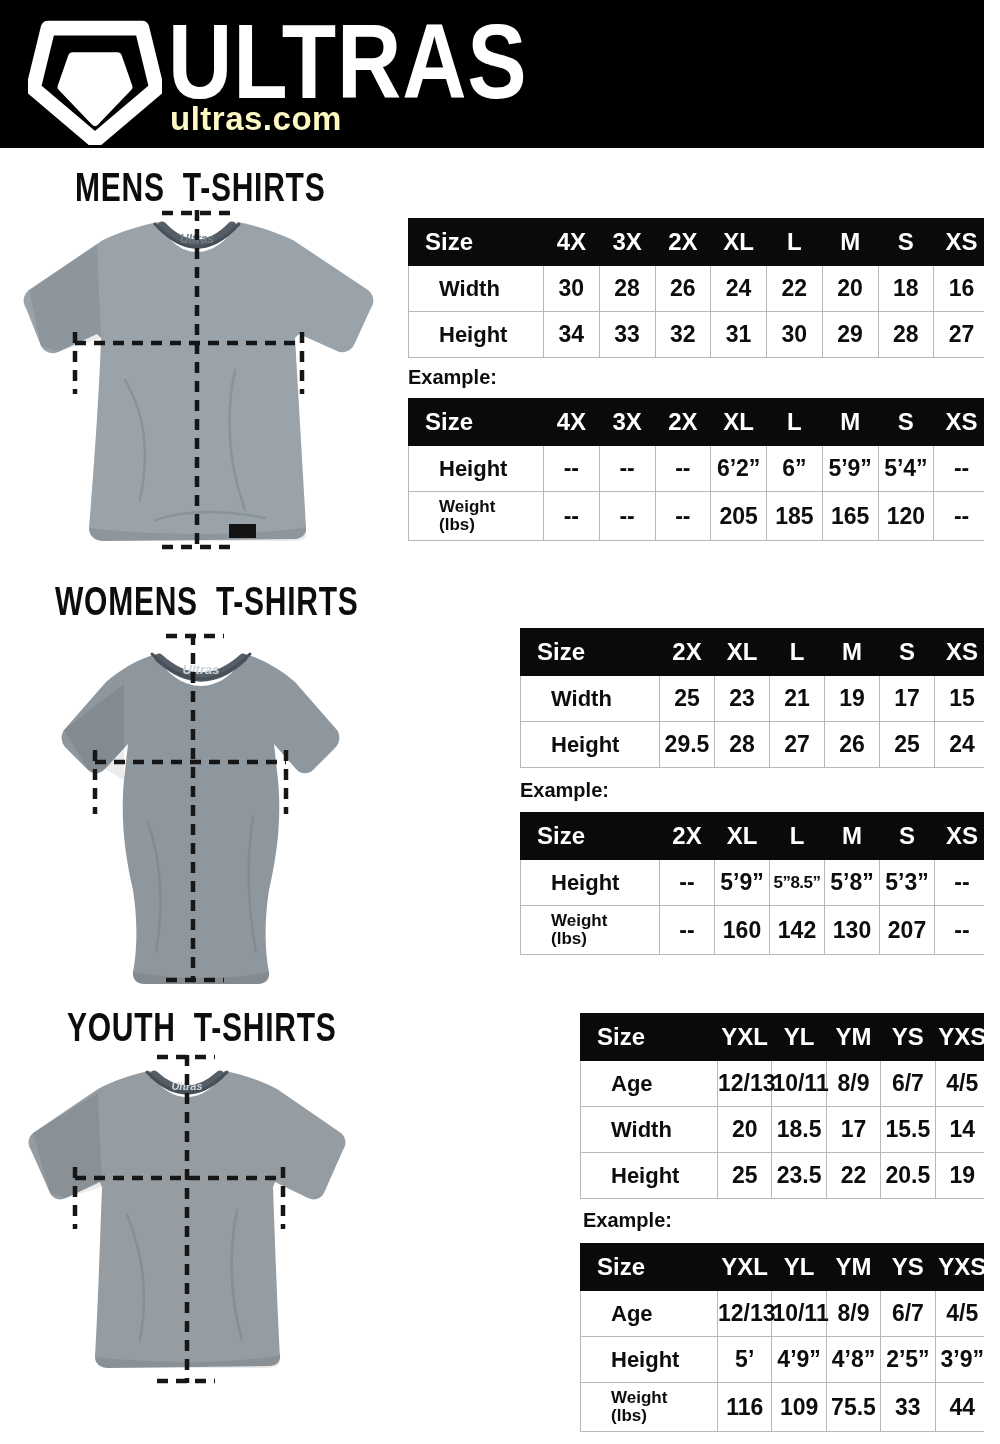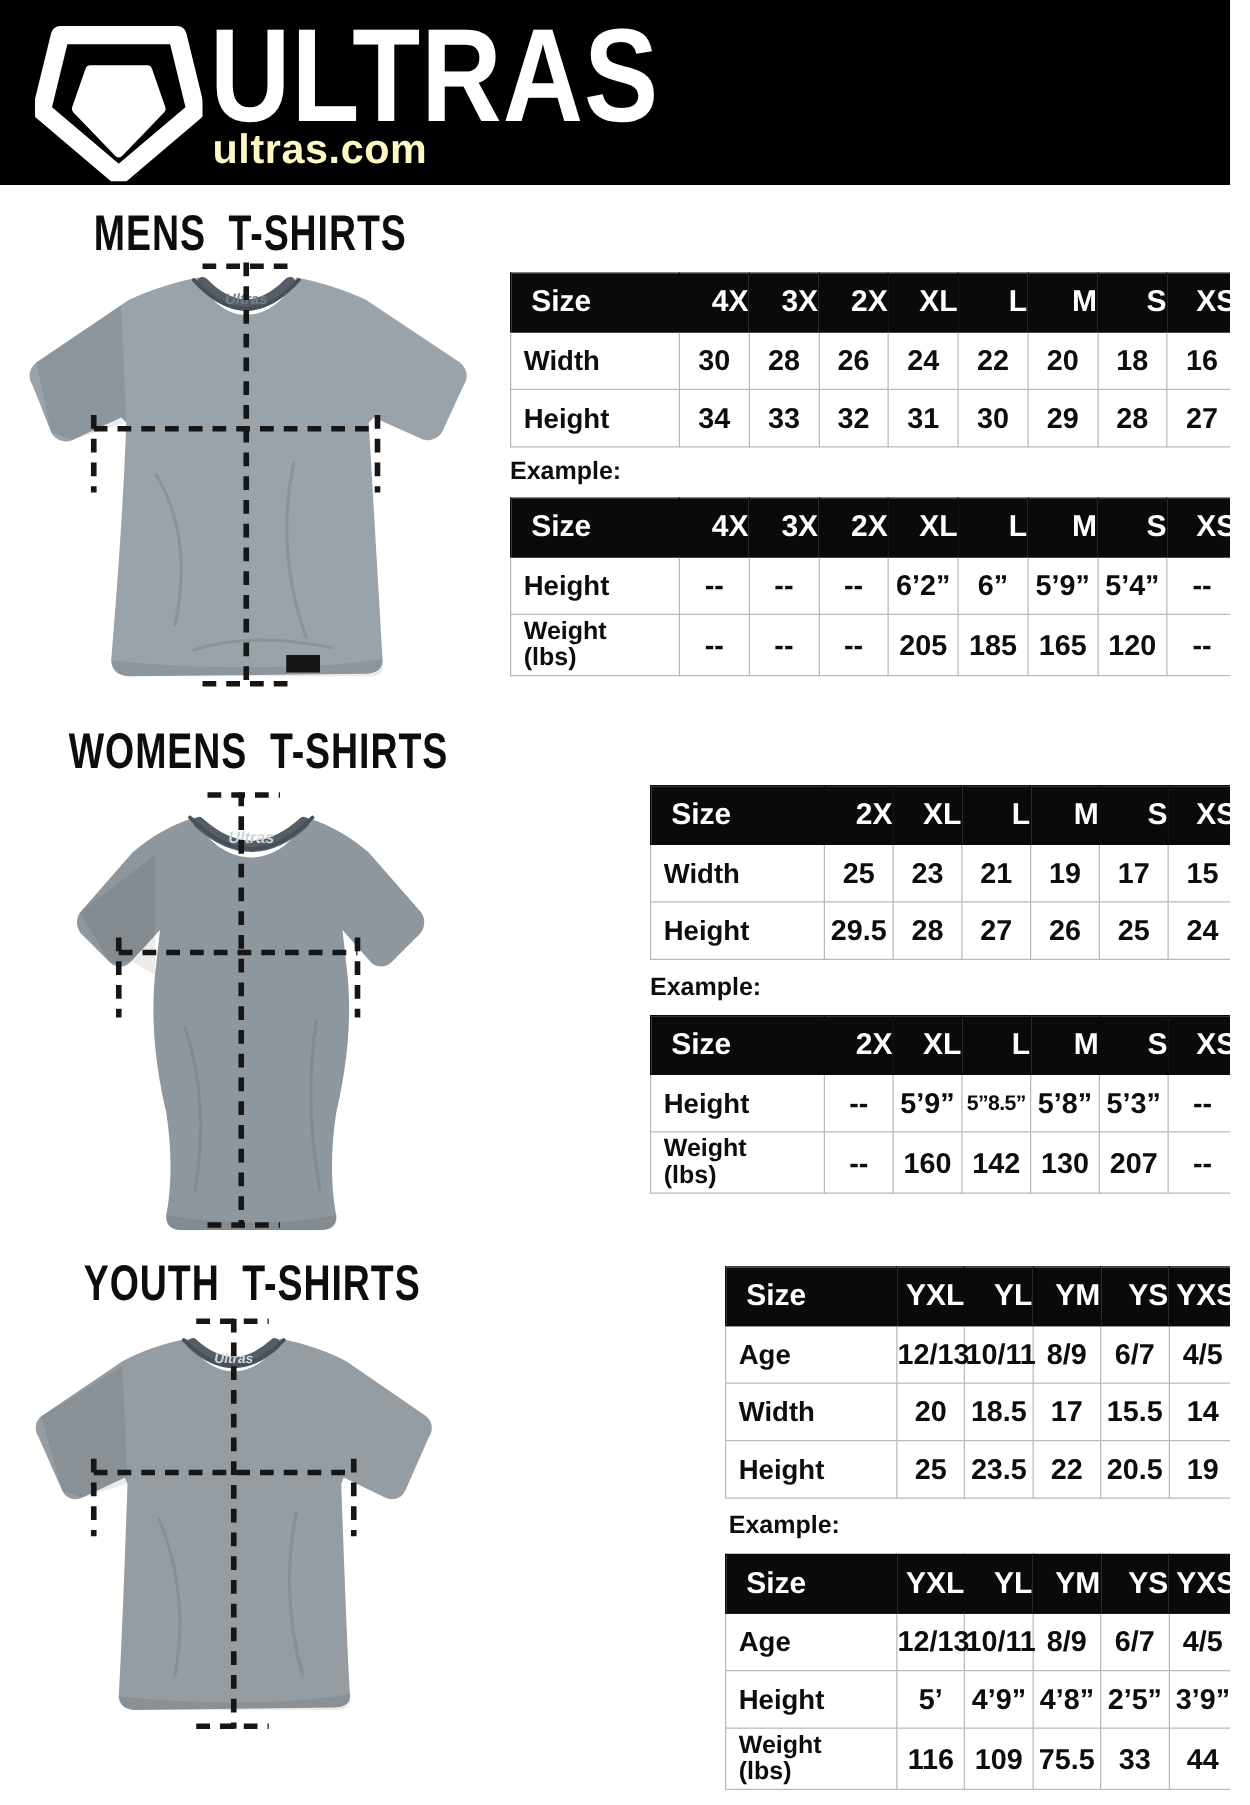--- a/index.html
+++ b/index.html
@@ -27,25 +27,25 @@
   #mens-example-label{left:408px;top:367px;}
   #womens-example-label{left:520px;top:780px;}
   #youth-example-label{left:583px;top:1210px;}
 
   
   .size-table{position:absolute;border-collapse:collapse;table-layout:fixed;background:#fff;}
   .size-table thead tr{height:47px;}
   .size-table tbody tr{height:46px;}
   .size-table tbody tr.tall{height:49px;}
   .size-table thead th{background:var(--table-header-bg,#000);color:var(--table-header-text,#fff);
-      border:1px solid var(--table-header-bg,#000);font-size:24px;font-weight:700;text-align:right;padding:0;}
+      border:1px solid var(--table-header-bg,#000);font-size:24px;font-weight:700;text-align:center;padding:0;}
   .size-table thead th.corner{text-align:left;padding-left:16px;margin-top:40px;}
-  .size-table tbody th{border:1px solid var(--table-border,#b9b9b9);text-align:left;padding-left:10px;
+  .size-table tbody th{border:1px solid var(--table-border,#b9b9b9);text-align:left;padding-left:30px;
       font-size:22px;font-weight:700;white-space:pre-line;line-height:1.05;}
-  .size-table tbody th.multiline{font-size:20px;}
+  .size-table tbody th.multiline{font-size:17px;}
   .size-table tbody td{border:1px solid var(--table-border,#b9b9b9);text-align:center;
       font-size:23px;font-weight:700;padding:0;}
   .size-table tbody td.small{font-size:17px;letter-spacing:-0.5px;}
 
   #mens-size-table,#mens-example-table{left:408px;width:582px;}
   #mens-size-table{top:218px;}
   #mens-example-table{top:398px;}
   #womens-size-table,#womens-example-table{left:520px;width:470px;}
   #womens-size-table{top:628px;}
   #womens-example-table{top:812px;}

